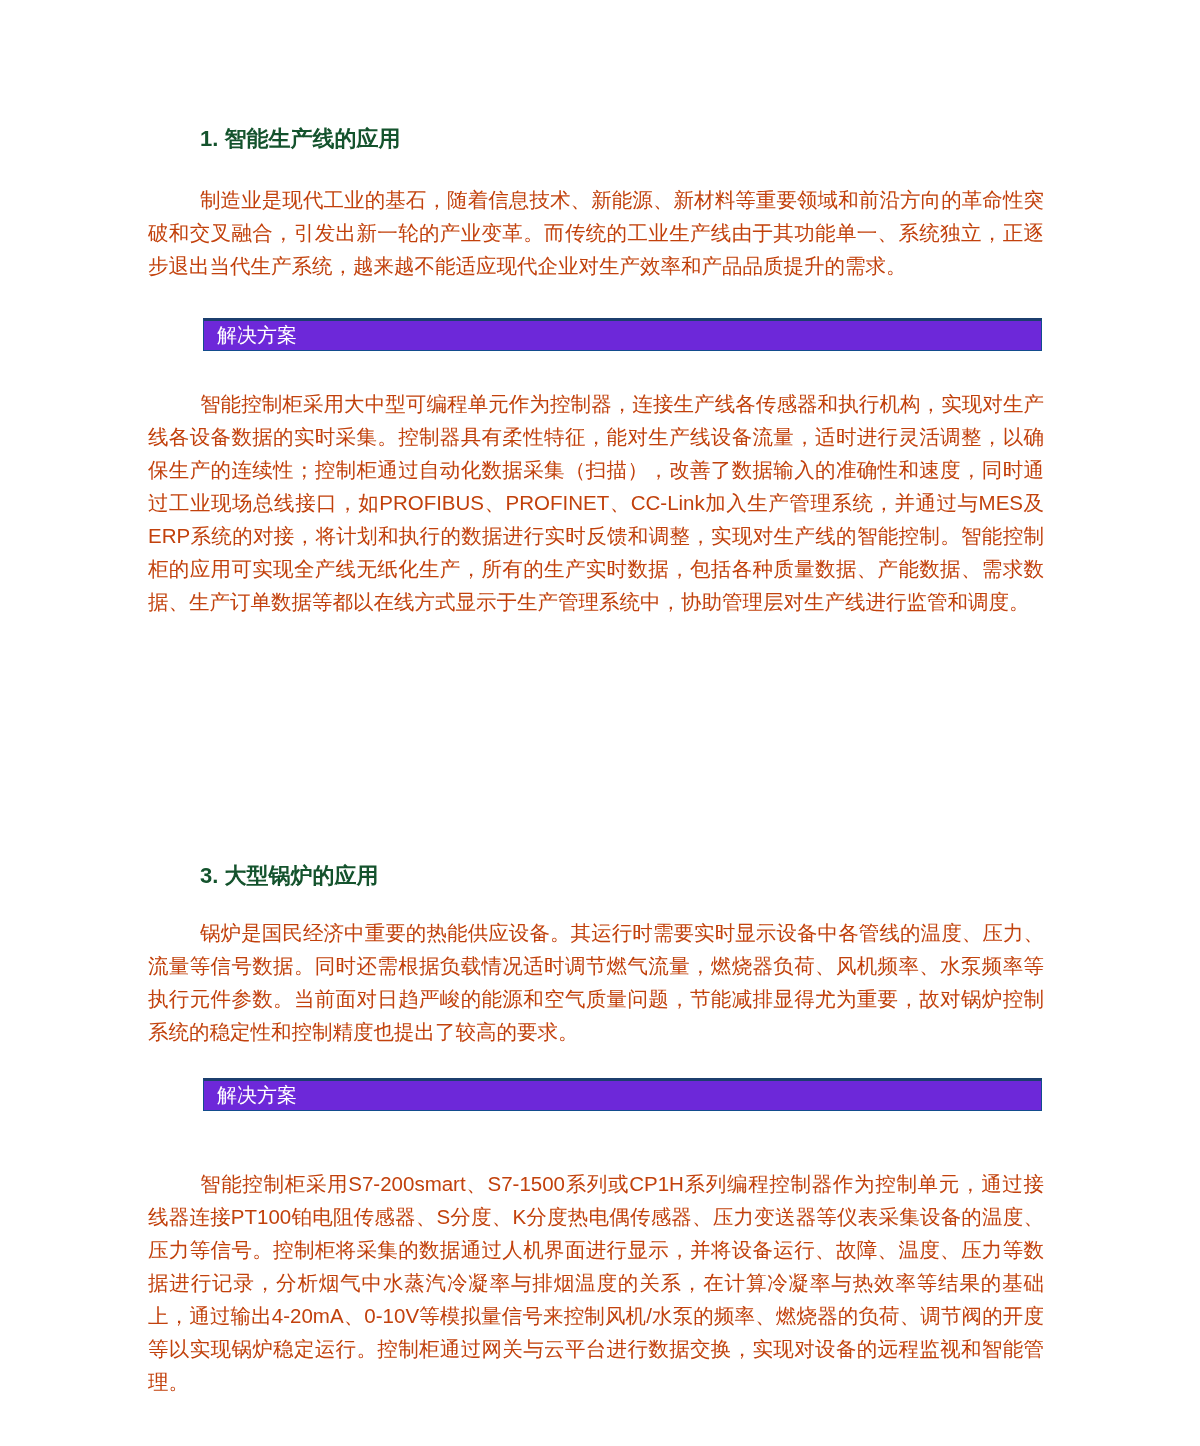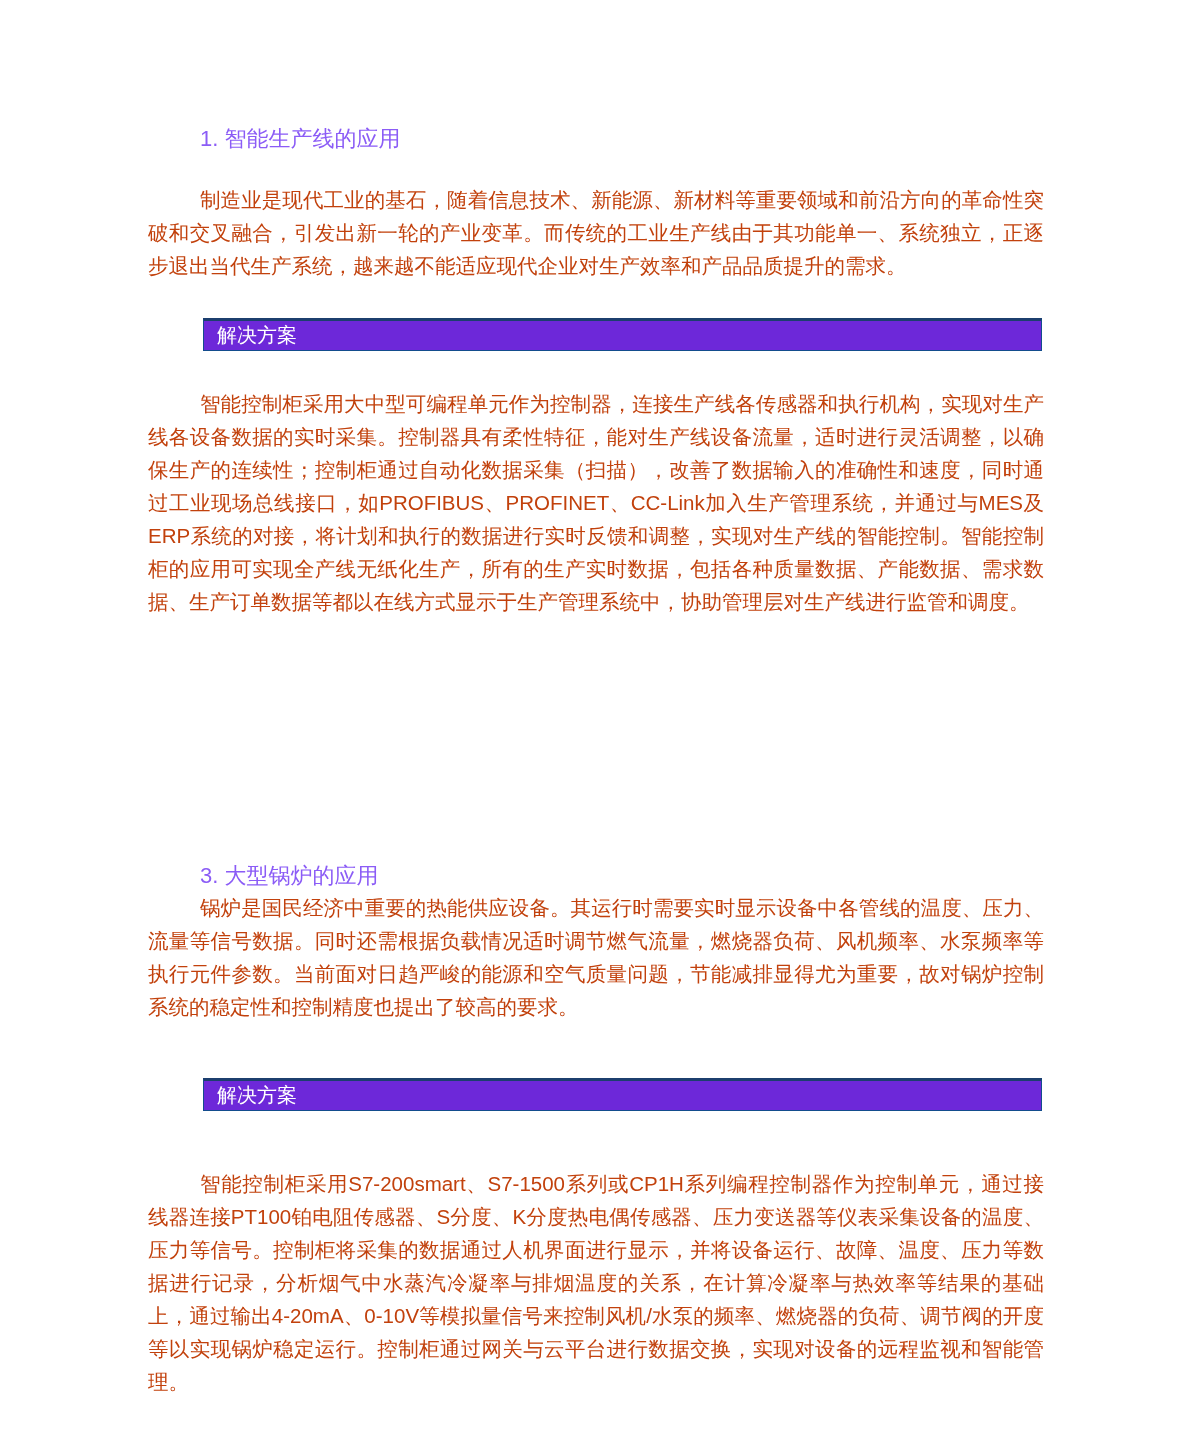--- a/index.html
+++ b/index.html
@@ -13,22 +13,22 @@
     position: relative;
     font-family: "Liberation Sans", "DejaVu Sans", sans-serif;
     overflow: hidden;
   }
   .abs { position: absolute; }
   .heading {
     left: 200px;
     width: 844px;
     font-size: 22px;
     line-height: 30px;
-    color: #8b5cf6;
-    font-weight: 400;
+    color: #14532d;
+    font-weight: 700;
   }
   .para {
     left: 148px;
     width: 896px;
     font-size: 20.5px;
     line-height: 33px;
     color: #c2410c;
     text-align: justify;
     text-indent: 52px;
     font-weight: 400;
@@ -54,19 +54,19 @@
 <p class="abs para" style="top:162px">制造业是现代工业的基石，随着信息技术、新能源、新材料等重要领域和前沿方向的革命性突破和交叉融合，引发出新一轮的产业变革。而传统的工业生产线由于其功能单一、系统独立，正逐步退出当代生产系统，越来越不能适应现代企业对生产效率和产品品质提升的需求。</p>
 
 <div class="abs banner" style="top:318px">
   <span>解决方案</span>
 </div>
 
 <p class="abs para" style="top:366px">智能控制柜采用大中型可编程单元作为控制器，连接生产线各传感器和执行机构，实现对生产线各设备数据的实时采集。控制器具有柔性特征，能对生产线设备流量，适时进行灵活调整，以确保生产的连续性；控制柜通过自动化数据采集（扫描），改善了数据输入的准确性和速度，同时通过工业现场总线接口，如PROFIBUS、PROFINET、CC-Link加入生产管理系统，并通过与MES及ERP系统的对接，将计划和执行的数据进行实时反馈和调整，实现对生产线的智能控制。智能控制柜的应用可实现全产线无纸化生产，所有的生产实时数据，包括各种质量数据、产能数据、需求数据、生产订单数据等都以在线方式显示于生产管理系统中，协助管理层对生产线进行监管和调度。</p>
 
 <h2 class="abs heading" style="top:843px">3. 大型锅炉的应用</h2>
 
-<p class="abs para" style="top:870px">锅炉是国民经济中重要的热能供应设备。其运行时需要实时显示设备中各管线的温度、压力、流量等信号数据。同时还需根据负载情况适时调节燃气流量，燃烧器负荷、风机频率、水泵频率等执行元件参数。当前面对日趋严峻的能源和空气质量问题，节能减排显得尤为重要，故对锅炉控制系统的稳定性和控制精度也提出了较高的要求。</p>
+<p class="abs para" style="top:895px">锅炉是国民经济中重要的热能供应设备。其运行时需要实时显示设备中各管线的温度、压力、流量等信号数据。同时还需根据负载情况适时调节燃气流量，燃烧器负荷、风机频率、水泵频率等执行元件参数。当前面对日趋严峻的能源和空气质量问题，节能减排显得尤为重要，故对锅炉控制系统的稳定性和控制精度也提出了较高的要求。</p>
 
 <div class="abs banner" style="top:1078px">
   <span>解决方案</span>
 </div>
 
 <p class="abs para" style="top:1146px">智能控制柜采用S7-200smart、S7-1500系列或CP1H系列编程控制器作为控制单元，通过接线器连接PT100铂电阻传感器、S分度、K分度热电偶传感器、压力变送器等仪表采集设备的温度、压力等信号。控制柜将采集的数据通过人机界面进行显示，并将设备运行、故障、温度、压力等数据进行记录，分析烟气中水蒸汽冷凝率与排烟温度的关系，在计算冷凝率与热效率等结果的基础上，通过输出4-20mA、0-10V等模拟量信号来控制风机/水泵的频率、燃烧器的负荷、调节阀的开度等以实现锅炉稳定运行。控制柜通过网关与云平台进行数据交换，实现对设备的远程监视和智能管理。</p>
 
 </body></html>

